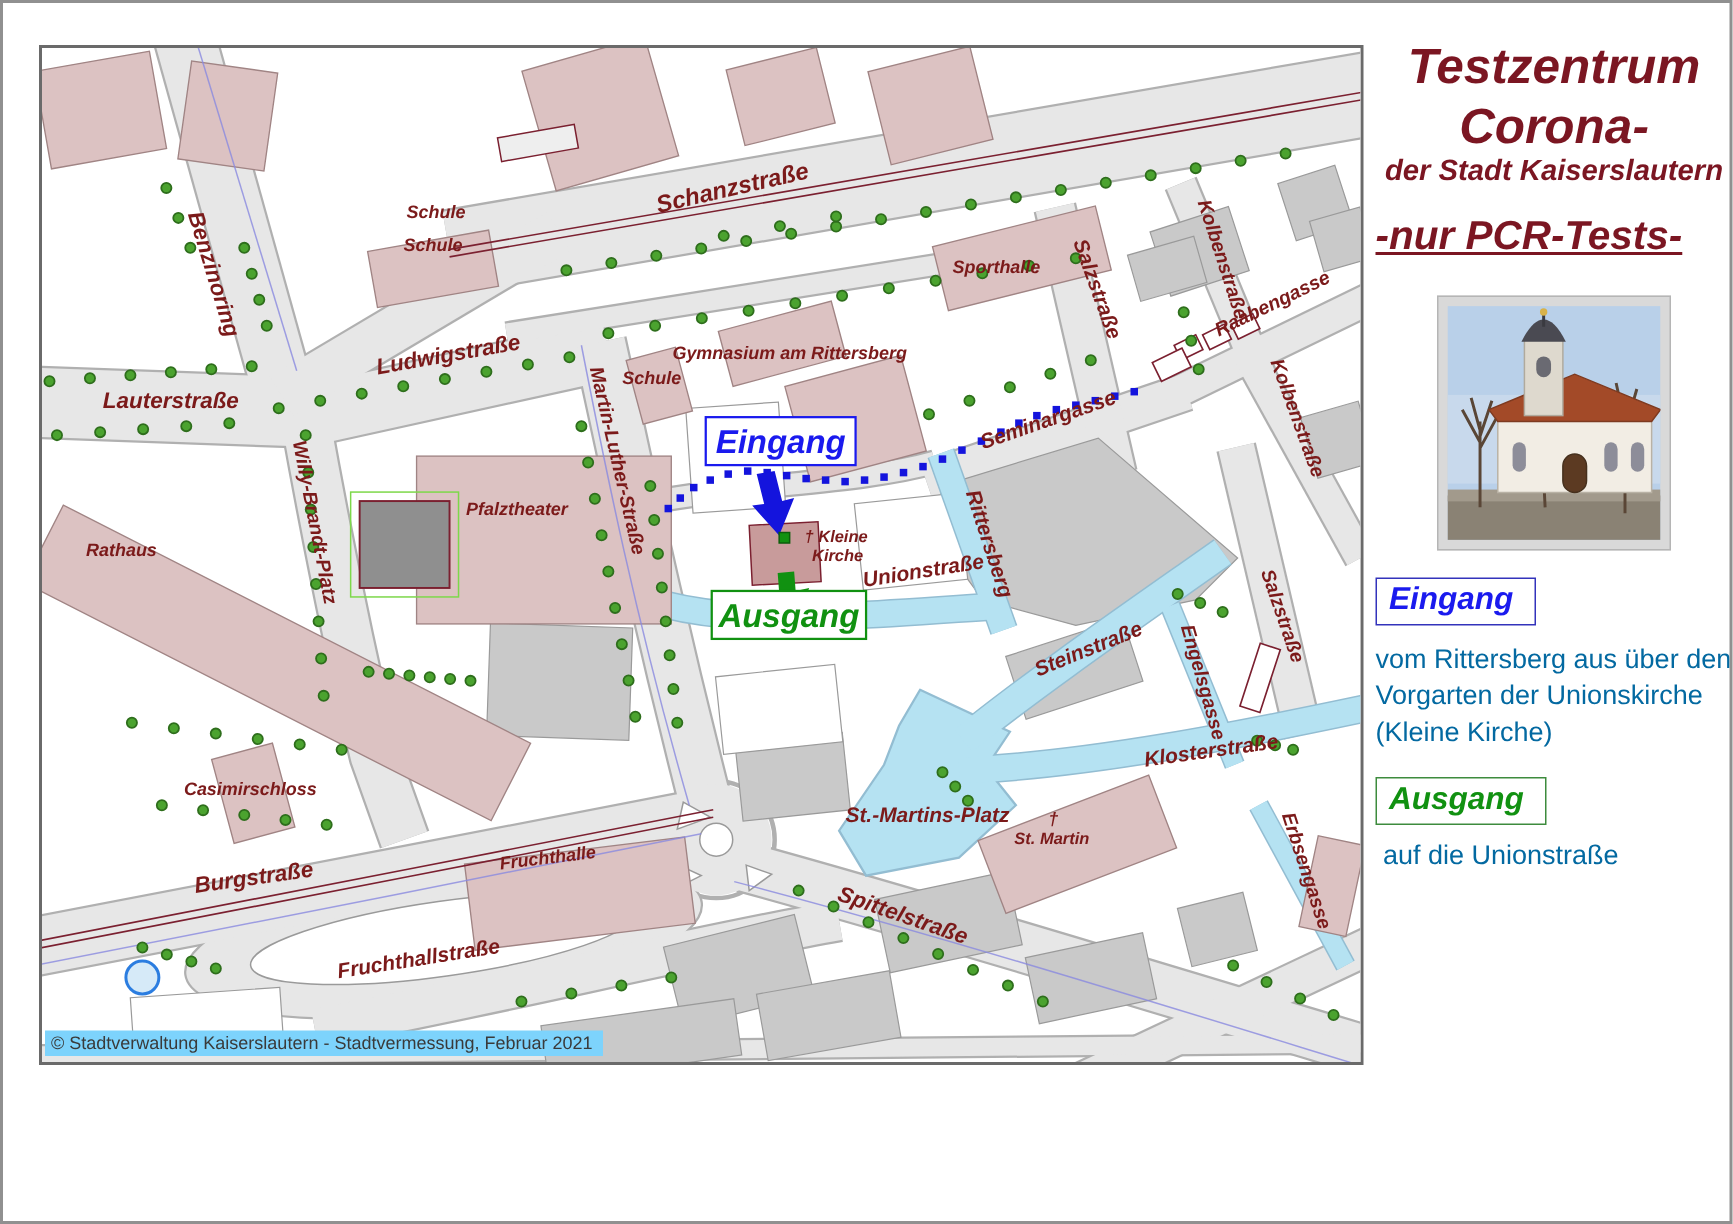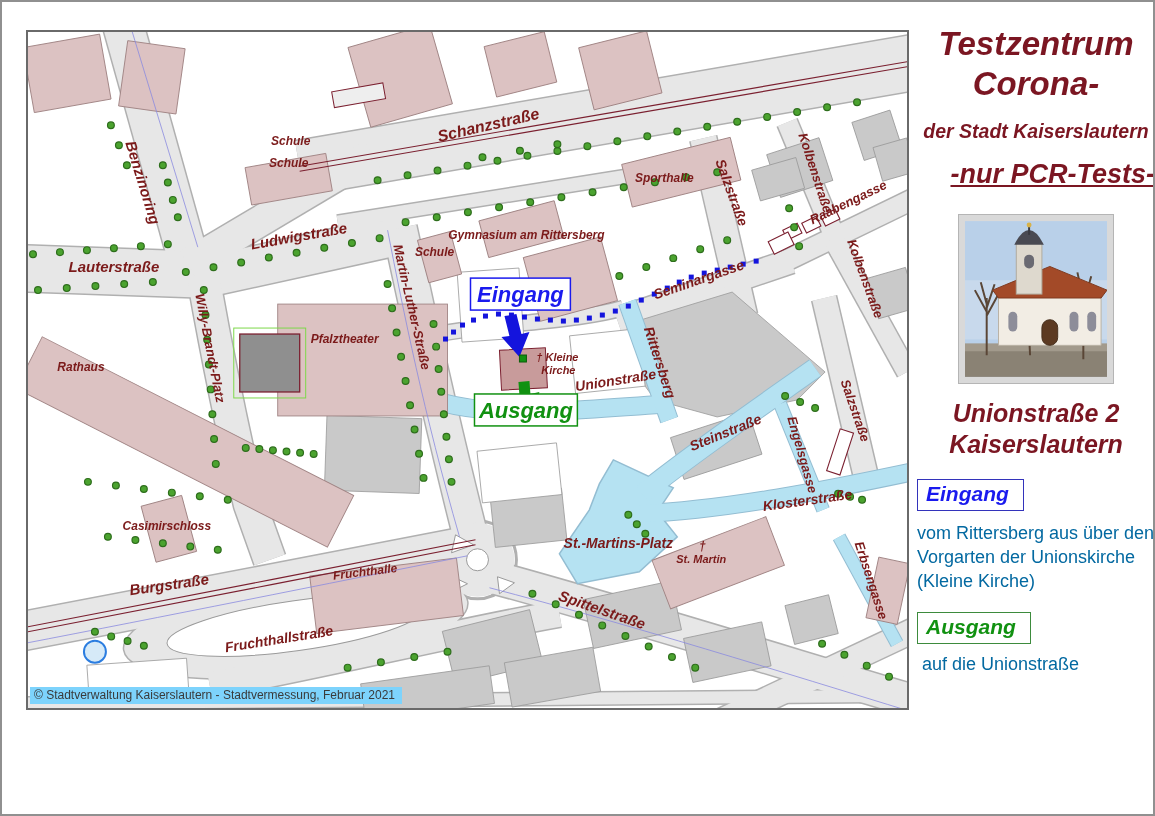--- a/index.html
+++ b/index.html
@@ -26,22 +26,22 @@
   .blk{fill:var(--block);stroke:var(--blockEdge);stroke-width:.8}
   .wht{fill:#ffffff;stroke:var(--blockEdge);stroke-width:.8}
   .pnk{fill:var(--pink);stroke:var(--pinkEdge);stroke-width:.9}
   .trm{fill:none;stroke:var(--tram);stroke-width:1.1}
   .crb{fill:none;stroke:var(--curb);stroke-width:1;opacity:.8}
   .mrn{fill:#ffffff;stroke:var(--tram);stroke-width:1.1}
 
   
   .sidebar{position:absolute;left:915px;top:22px;width:238px;color:var(--text)}
   .title{color:var(--title);font-weight:bold;font-style:italic;font-size:33px;line-height:1.2;text-align:center}
-  .subtitle{color:var(--title);font-weight:bold;font-style:italic;font-size:19.5px;text-align:center;margin-top:17px}
-  .pcr{color:var(--title);font-weight:bold;font-style:italic;font-size:27px;text-align:right;margin-top:16px;text-decoration:underline}
+  .subtitle{color:var(--title);font-weight:bold;font-style:italic;font-size:19.5px;text-align:center;margin-top:0}
+  .pcr{color:var(--title);font-weight:bold;font-style:italic;font-size:27px;text-align:left;margin-top:16px;text-decoration:underline}
   .photo-frame{width:156px;height:170px;margin:24px auto 0;background:#d9d9d9;border:1px solid #b5b5b5;padding:6px}
   .photo-frame svg{display:block;width:100%;height:100%}
   .addr{color:var(--title);font-weight:bold;font-style:italic;font-size:25px;line-height:1.25;text-align:center;margin-top:14px}
   .tagbox{display:inline-block;font-weight:bold;font-style:italic;font-size:21px;padding:2px 14px 4px 8px;background:#fff;margin-top:18px}
   .tagbox.blue{color:var(--accentBlue);border:1px solid #3333bb}
   .tagbox.green{color:var(--accentGreen);border:1px solid #3d8b3d}
   .body-text{font-size:18px;line-height:1.35;margin-top:10px;color:#0369a1}
   .body-text.indent{padding-left:5px;margin-top:8px}
 </style>
 </head>
@@ -472,24 +472,20 @@
         <circle cx="65" cy="4" r="2.5" fill="#d8b24a"></circle>
         <rect x="60" y="34" width="10" height="14" rx="5" fill="#6a6a72"></rect>
 
         <rect x="78" y="100" width="16" height="26" rx="8" fill="#5c3a22" stroke="#46301d"></rect>
         <rect x="44" y="92" width="9" height="20" rx="4.5" fill="#8d8d99"></rect>
         <rect x="106" y="92" width="9" height="20" rx="4.5" fill="#8d8d99"></rect>
         <rect x="124" y="92" width="9" height="20" rx="4.5" fill="#8d8d99"></rect>
       </svg>
     </div>
 
-    <div class="addr">
-      <div>Unionstraße 2</div>
-      <div>Kaiserslautern</div>
-    </div>
 
     <div class="tagbox blue">Eingang</div>
     <p class="body-text">vom Rittersberg aus über den Vorgarten der Unionskirche (Kleine Kirche)</p>
 
     <div class="tagbox green">Ausgang</div>
     <p class="body-text indent">auf die Unionstraße</p>
   </aside>
 </div>
 
 </body></html>

